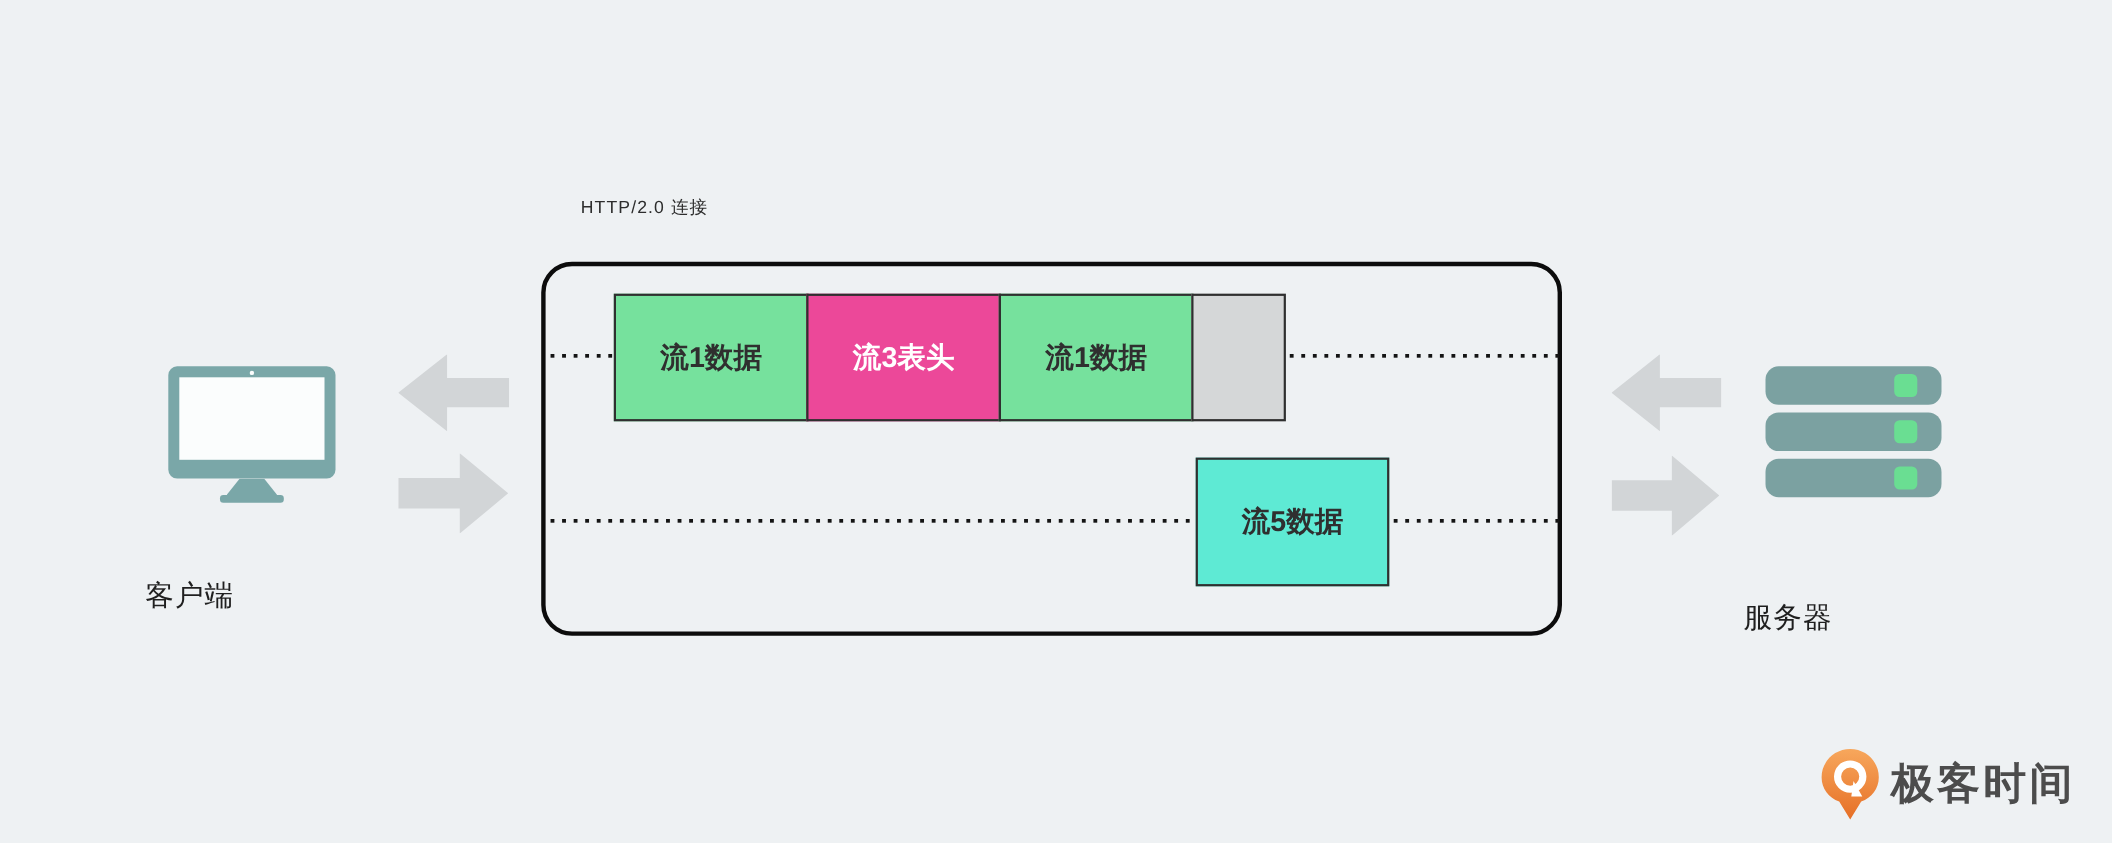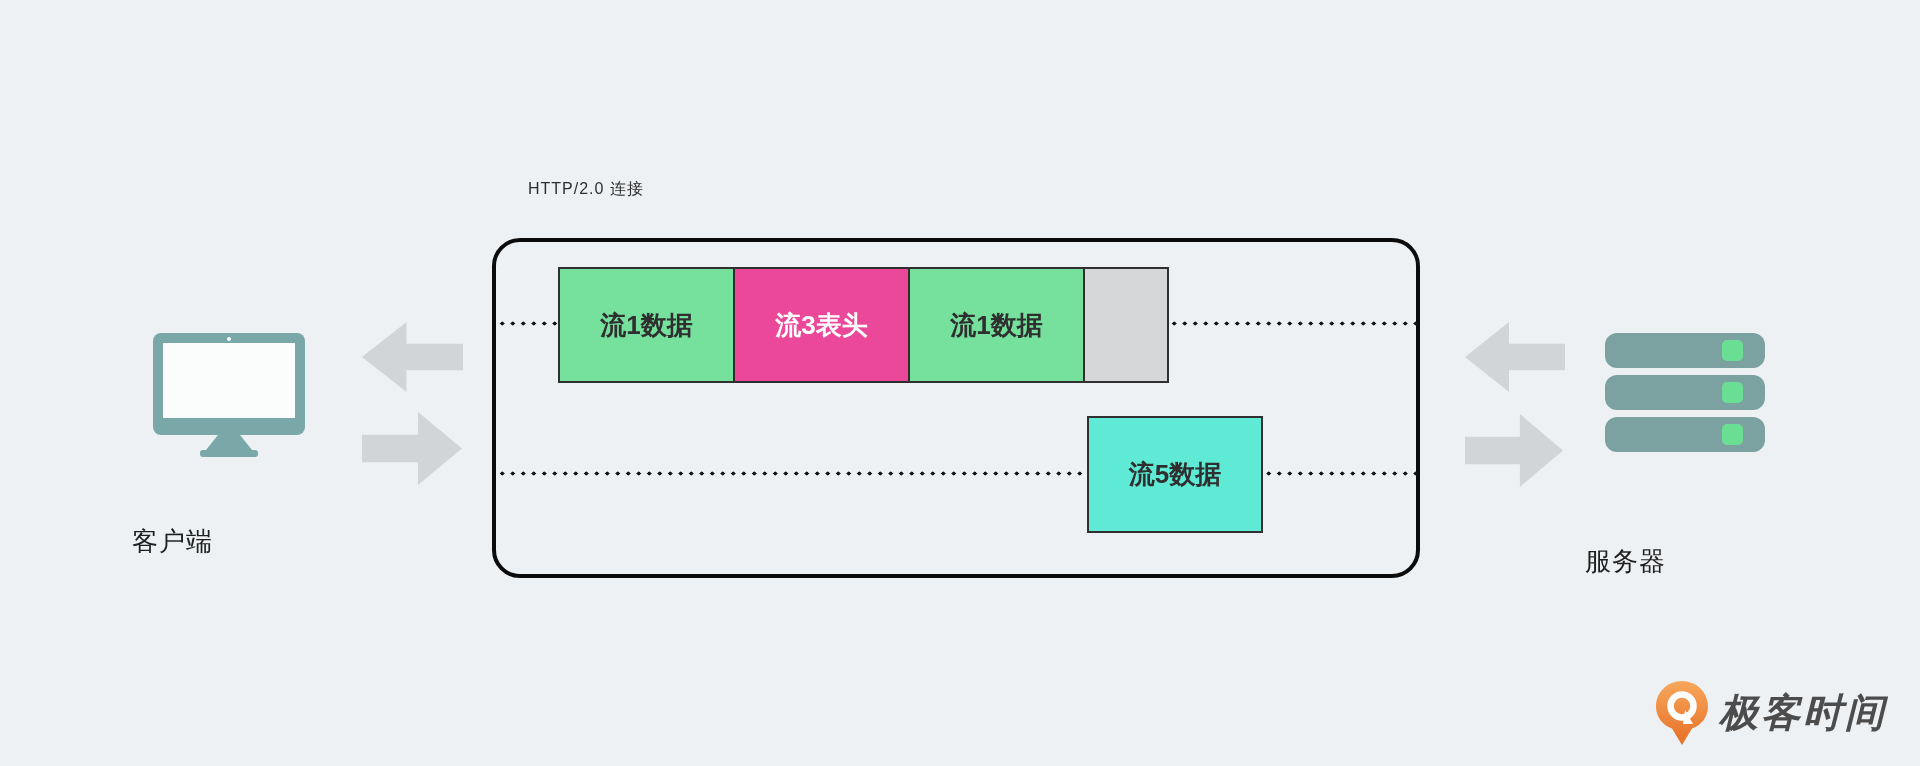--- a/index.html
+++ b/index.html
@@ -105,21 +105,20 @@
     width:21px;height:21px;border-radius:5px;
     background:#6ade92;
   }
   
   .logo{position:absolute;left:1655px;top:680px;display:flex;align-items:center;z-index:2;}
   .logo-icon{width:54px;height:66px;}
   .logo-text{
     margin-left:10px;
     font-size:39px;font-weight:600;color:#4c4c4c;letter-spacing:3px;
     line-height:66px;
-    font-style:italic;
   }
 </style>
 </head>
 <body>
 
 <div class="canvas">
 
   <div class="conn-title">HTTP/2.0 连接</div>
 
   <div class="conn-box"></div>

